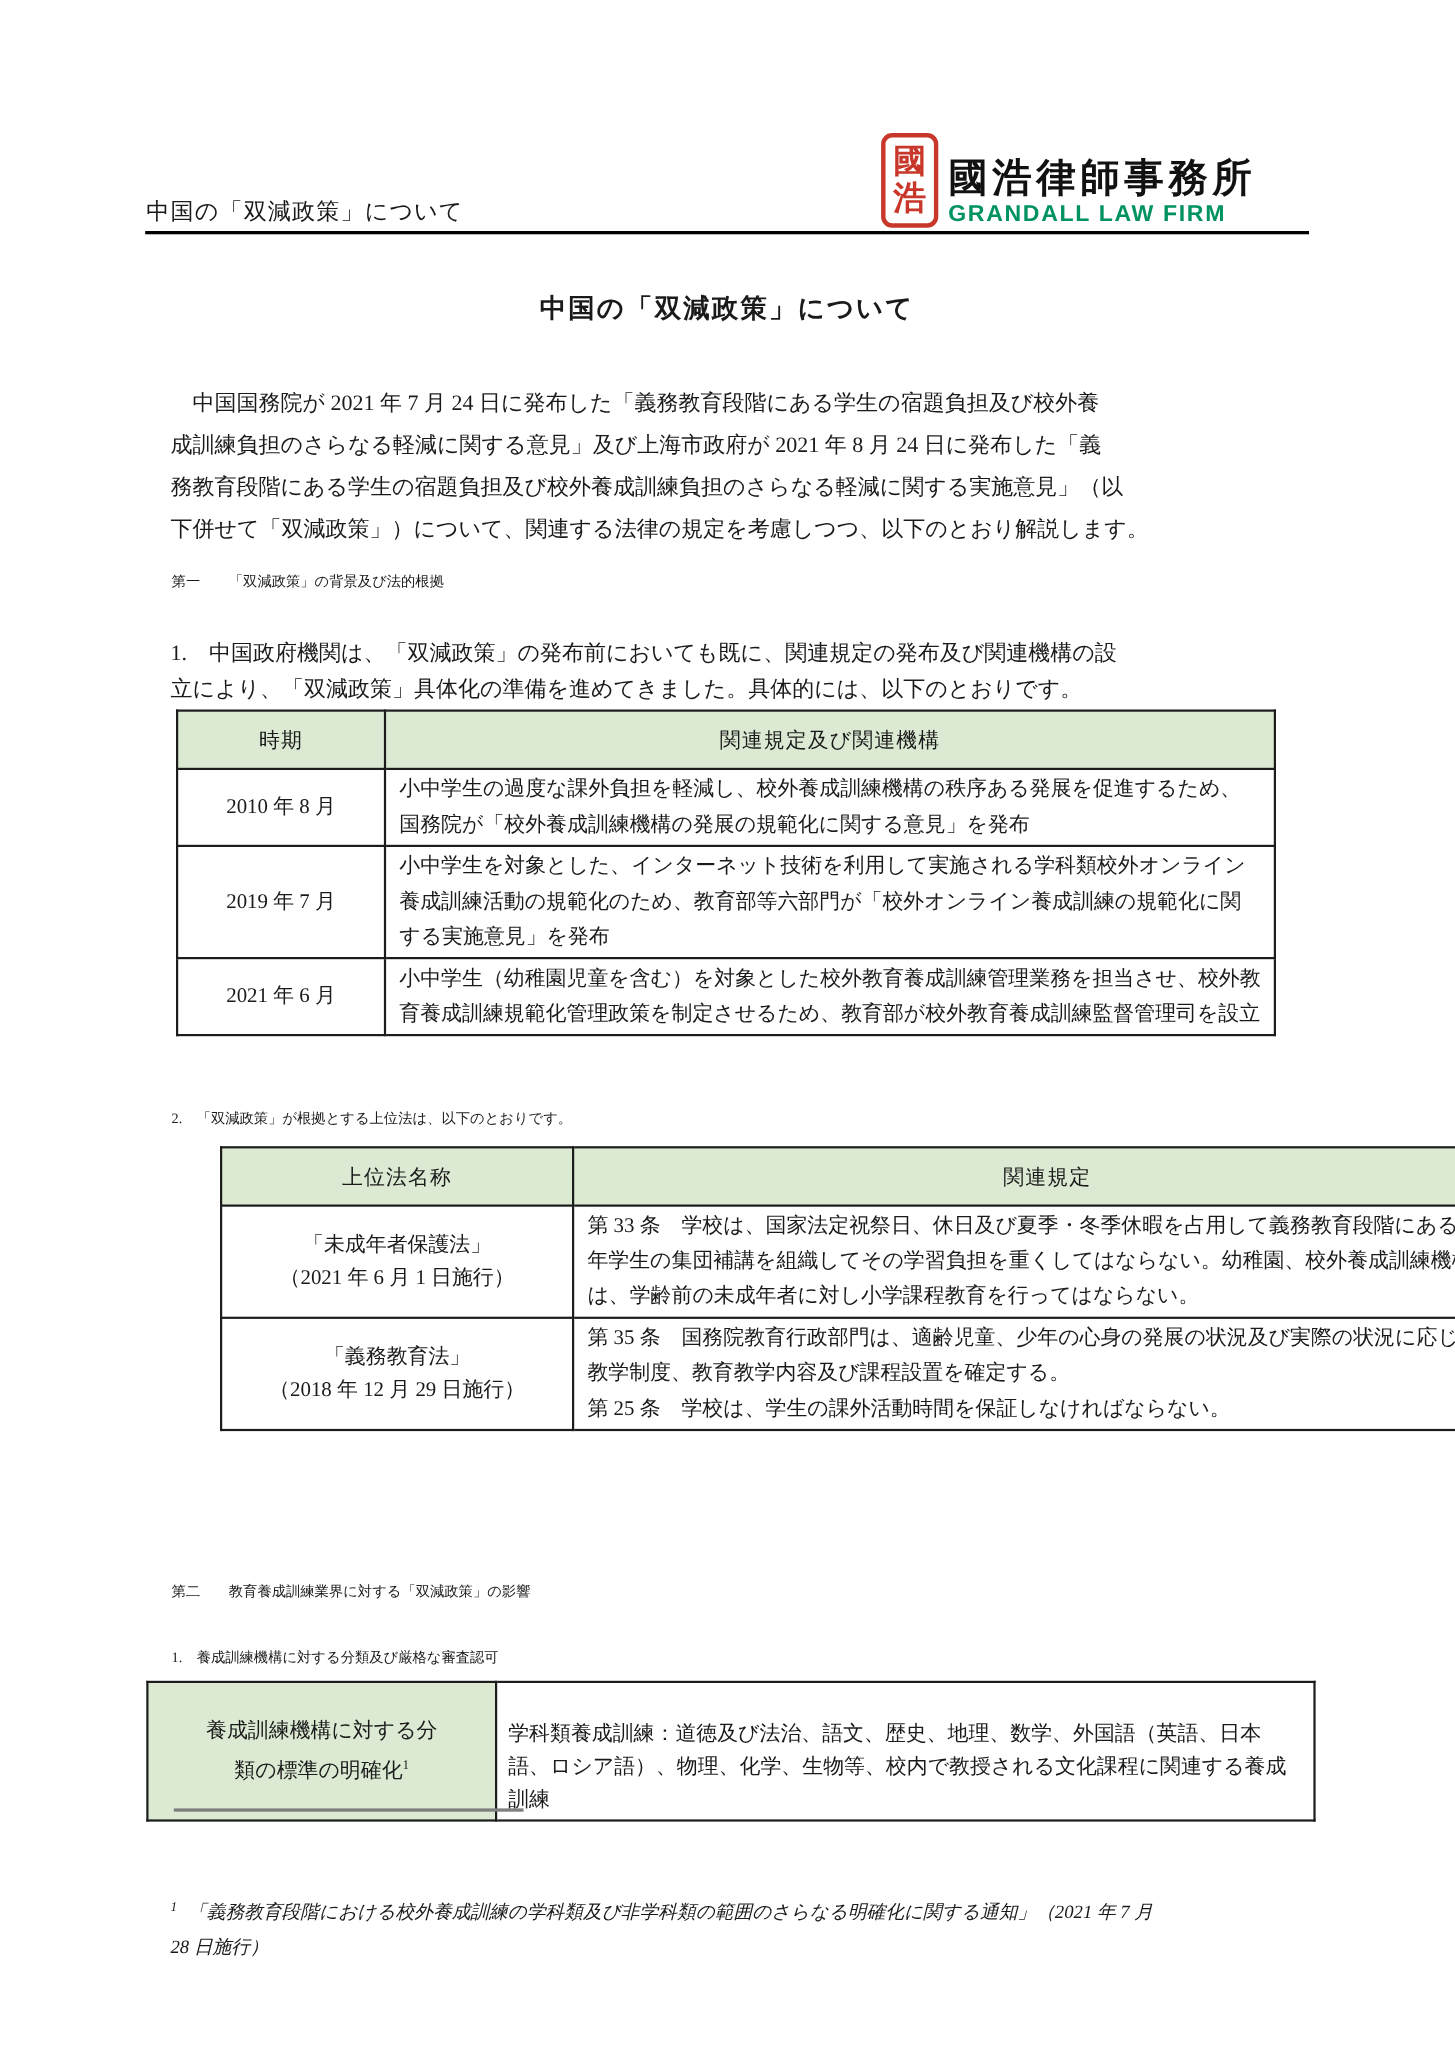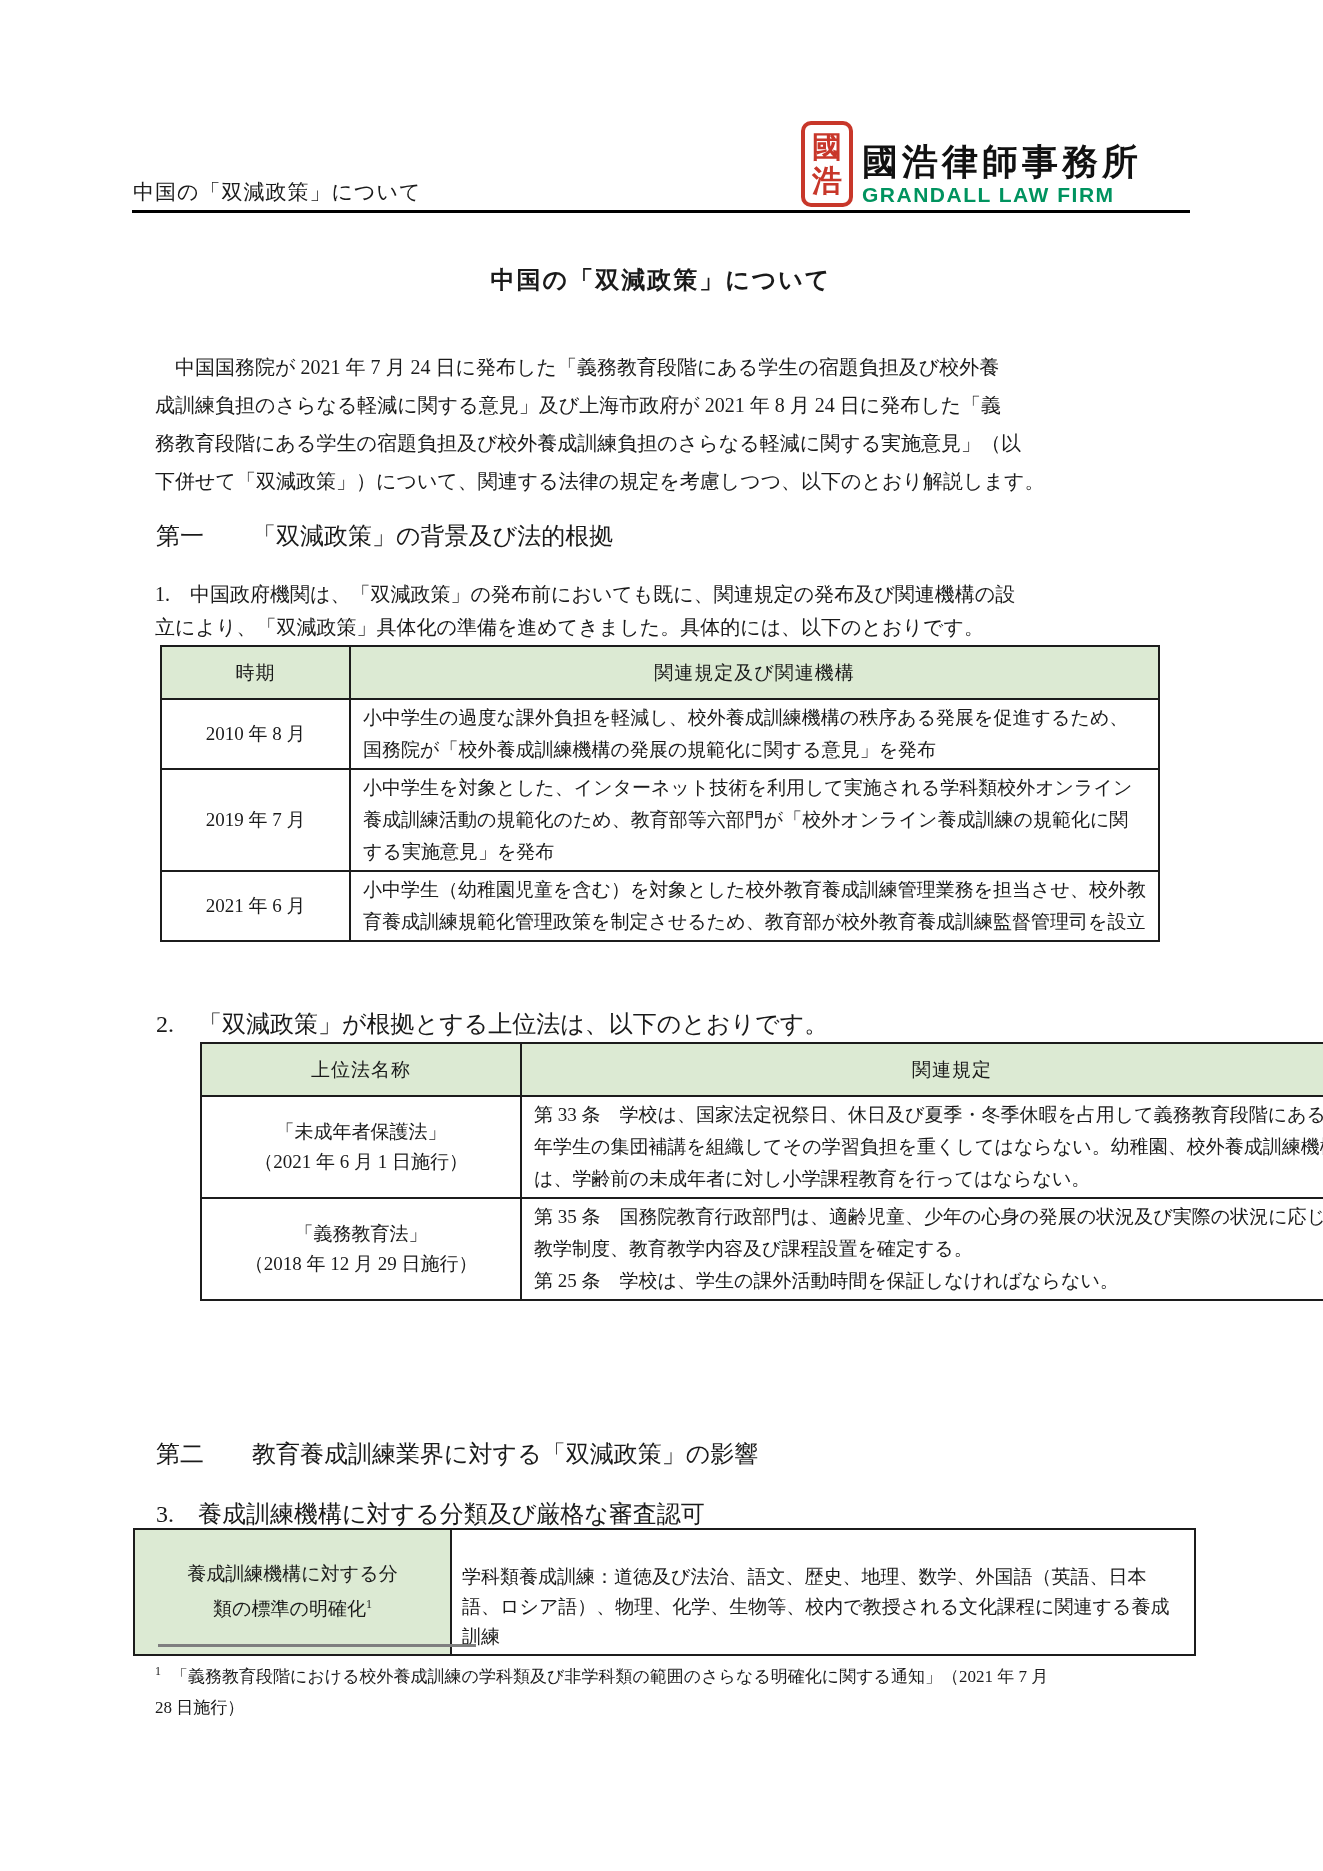--- a/index.html
+++ b/index.html
@@ -52,21 +52,21 @@
     text-align:center;font-size:24px;font-weight:bold;letter-spacing:2px;
   }
   .para{
     position:absolute;left:155px;width:1038px;margin:0;
     font-size:20px;line-height:38px;
     white-space:pre-line;
   }
   .intro{top:348px;}
   .sec-heading{
     position:absolute;left:156px;width:1038px;margin:0;
-    font-size:24px;white-space:nowrap;
+    font-size:13px;white-space:nowrap;
   }
   .sec1-heading{top:520px;}
   .item1{top:578px;line-height:33px;}
   .item2{top:1008px;white-space:nowrap;}
   .sec2-heading{top:1438px;}
   .item3{top:1498px;white-space:nowrap;}
   
   table.gtable{
     position:absolute;
     border-collapse:collapse;table-layout:fixed;
@@ -97,22 +97,22 @@
   .t3 td.cell-text{line-height:30px;padding:2px 10px;}
   .green-inner{display:inline-block;max-width:215px;}
   sup.fn{font-size:12px;}
   .bold-lead{font-weight:normal;}
   
   .footnote-sep{
     position:absolute;left:158px;top:1644px;width:318px;height:0;
     border-top:3px solid var(--footnote-rule-gray,#7f7f7f);
   }
   .footnote{
-    position:absolute;left:155px;top:1656px;width:1038px;margin:0;
-    font-size:17px;line-height:31px;
+    position:absolute;left:155px;top:1718px;width:1038px;margin:0;
+    font-size:17px;line-height:31px;font-style:italic;
   }
   .footnote .fn-text{white-space:pre-line;}
   .footnote sup{font-size:12px;margin-right:10px;}
 </style>
 </head>
 <body>
 
 <div class="page">
 
   <div class="page-header">
@@ -189,21 +189,21 @@
       <tr>
         <td class="cell-center">「義務教育法」
 （2018 年 12 月 29 日施行）</td>
         <td class="cell-text">第 35 条　国務院教育行政部門は、適齢児童、少年の心身の発展の状況及び実際の状況に応じて、教学制度、教育教学内容及び課程設置を確定する。
 第 25 条　学校は、学生の課外活動時間を保証しなければならない。</td>
       </tr>
     </tbody>
   </table>
 
   <div class="sec-heading sec2-heading">第二　　教育養成訓練業界に対する「双減政策」の影響</div>
-  <div class="sec-heading item3">3.　養成訓練機構に対する分類及び厳格な審査認可</div>
+  <div class="sec-heading item3">1.　養成訓練機構に対する分類及び厳格な審査認可</div>
 
   <table class="gtable t3">
     <colgroup>
         <col style="width:317px">
         <col>
       </colgroup>
     <tbody>
       <tr>
         <td class="cell-green">
           <span class="green-inner"><span>養成訓練機構に対する分類の標準の明確化</span><sup class="fn">1</sup></span>

